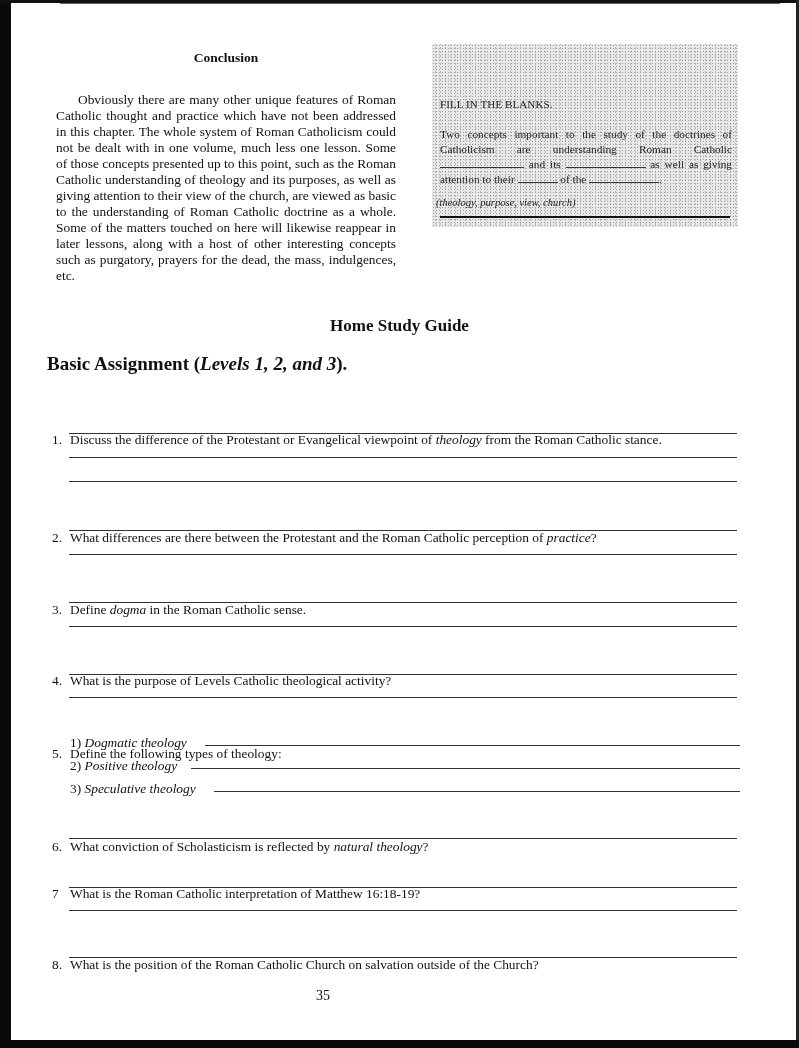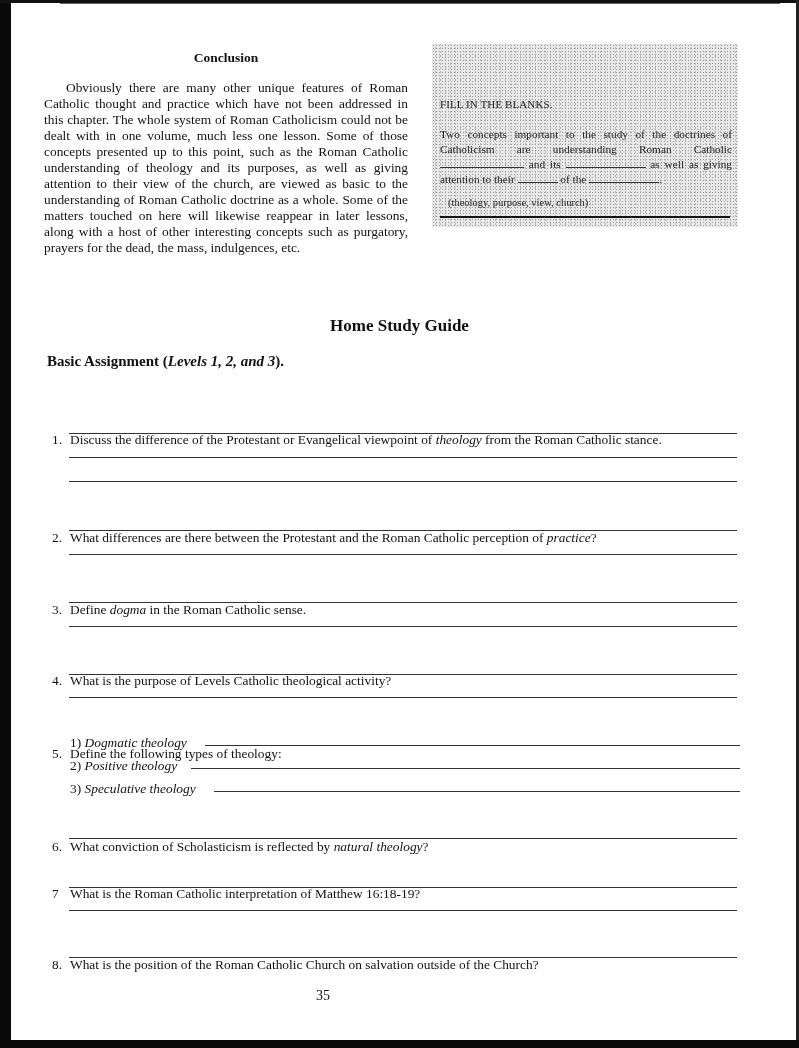--- a/index.html
+++ b/index.html
@@ -15,50 +15,50 @@
   .edge-bottom { position: absolute; left: 0; top: 1040px; width: 799px; height: 8px; background: #0a0a0a; }
 
   .conclusion-title {
     position: absolute; left: 44px; top: 50px; width: 364px; text-align: center;
     font-weight: bold; font-size: 13.5px;
   }
   .conclusion-body {
     position: absolute; left: 44px; top: 80px; width: 364px;
     font-size: 13.4px; line-height: 16px; text-align: justify; hyphens: manual;
   }
-  .conclusion-body p { margin: 0; text-indent: 22px; }
+  .conclusion-body p { margin: 12px; text-indent: 22px; }
 
   .fill-box {
     position: absolute; left: 432px; top: 44px; width: 306px; height: 183px;
     background-color: #e9e9e9;
     background-image:
       radial-gradient(#9a9a9a 0.7px, transparent 0.9px),
       radial-gradient(#b8b8b8 0.7px, transparent 0.9px);
     background-size: 3px 3px, 5px 4px;
     background-position: 0 0, 1px 2px;
   }
   .fill-heading {
     position: absolute; left: 8px; top: 54px; font-size: 11px; color: #222; letter-spacing: 0.1px;
   }
   .fill-text {
     position: absolute; left: 8px; top: 83px; width: 292px;
     font-size: 11.3px; line-height: 15px; color: #222; text-align: justify;
   }
   .blank { display: inline-block; border-bottom: 1px solid #333; height: 10px; vertical-align: baseline; }
   .fill-hint {
-    position: absolute; left: 16px; top: 153px; font-size: 10.5px; color: #222;
+    position: absolute; left: 4px; top: 153px; font-size: 10.5px; font-style: italic; color: #222;
   }
   .fill-rule { position: absolute; left: 8px; top: 172px; width: 290px; height: 2px; background: #111; }
 
   .guide-title {
     position: absolute; left: 0; top: 316px; width: 799px; text-align: center;
     font-weight: bold; font-size: 17px;
   }
   .assignment {
-    position: absolute; left: 47px; top: 353px; font-weight: bold; font-size: 15px;
+    position: absolute; left: 47px; top: 353px; font-weight: bold; font-size: 19px;
   }
   .assignment i { font-style: italic; }
 
   .q { position: absolute; left: 52px; font-size: 13.4px; white-space: nowrap; margin-top: 35px; }
   .q .num { display: inline-block; width: 18px; }
   .q i { font-style: italic; }
   .rule { position: absolute; left: 69px; width: 668px; height: 1px; background: #333; }
   .sub { position: absolute; left: 70px; font-size: 13.4px; white-space: nowrap; }
   .sub i { font-style: italic; }
   .subline { position: absolute; height: 1px; background: #333; }

